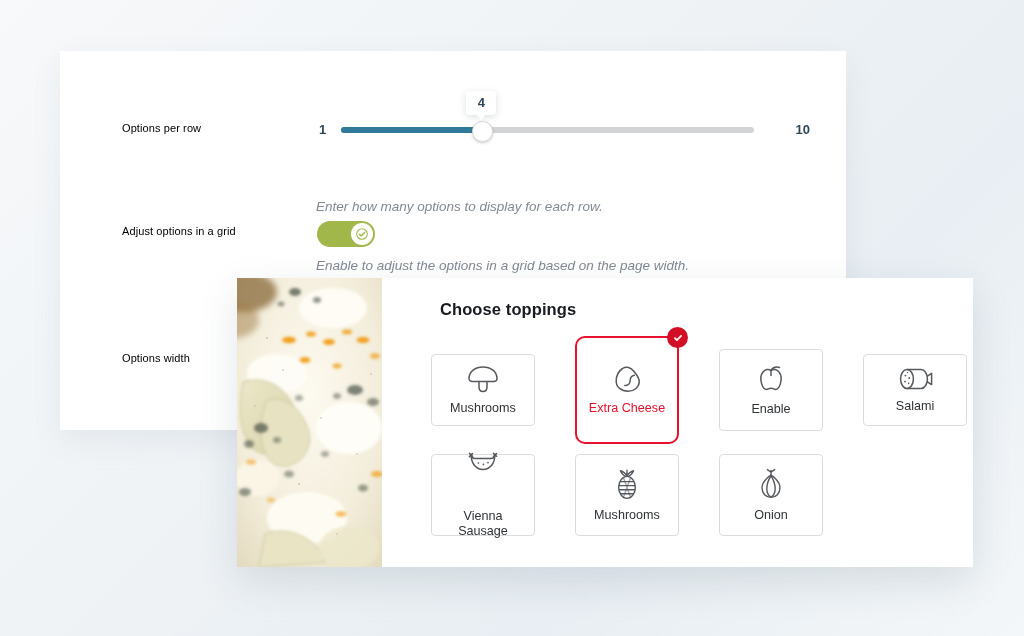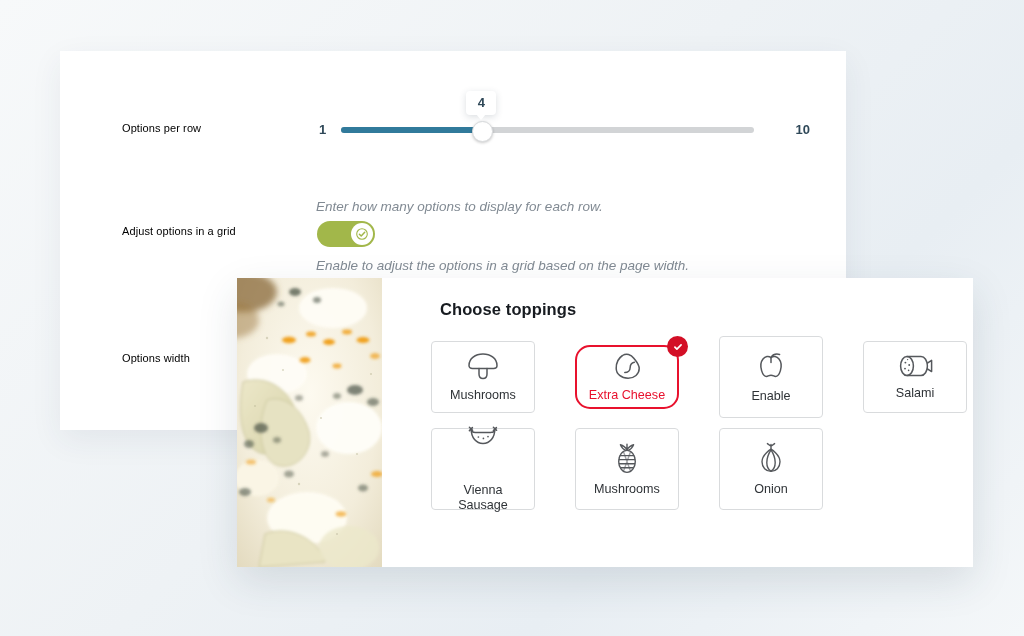--- a/index.html
+++ b/index.html
@@ -213,22 +213,22 @@
     flex-direction: column;
     align-items: center;
     justify-content: center;
     gap: 7px;
     cursor: pointer;
     padding: 6px 4px;
   }
   .topping-card.tall { height: 82px; }
   .topping-card.selected {
     border: 2px solid #e8112d;
-    border-radius: 15px;
-    height: 64px;
+    border-radius: 10px;
+    height: 108px;
     justify-content: center;
   }
   .topping-icon {
     line-height: 0;
     color: #55585c;
   }
   .topping-icon svg { display: block; }
   .topping-label {
     font-size: 12.6px;
     color: #2f3337;

